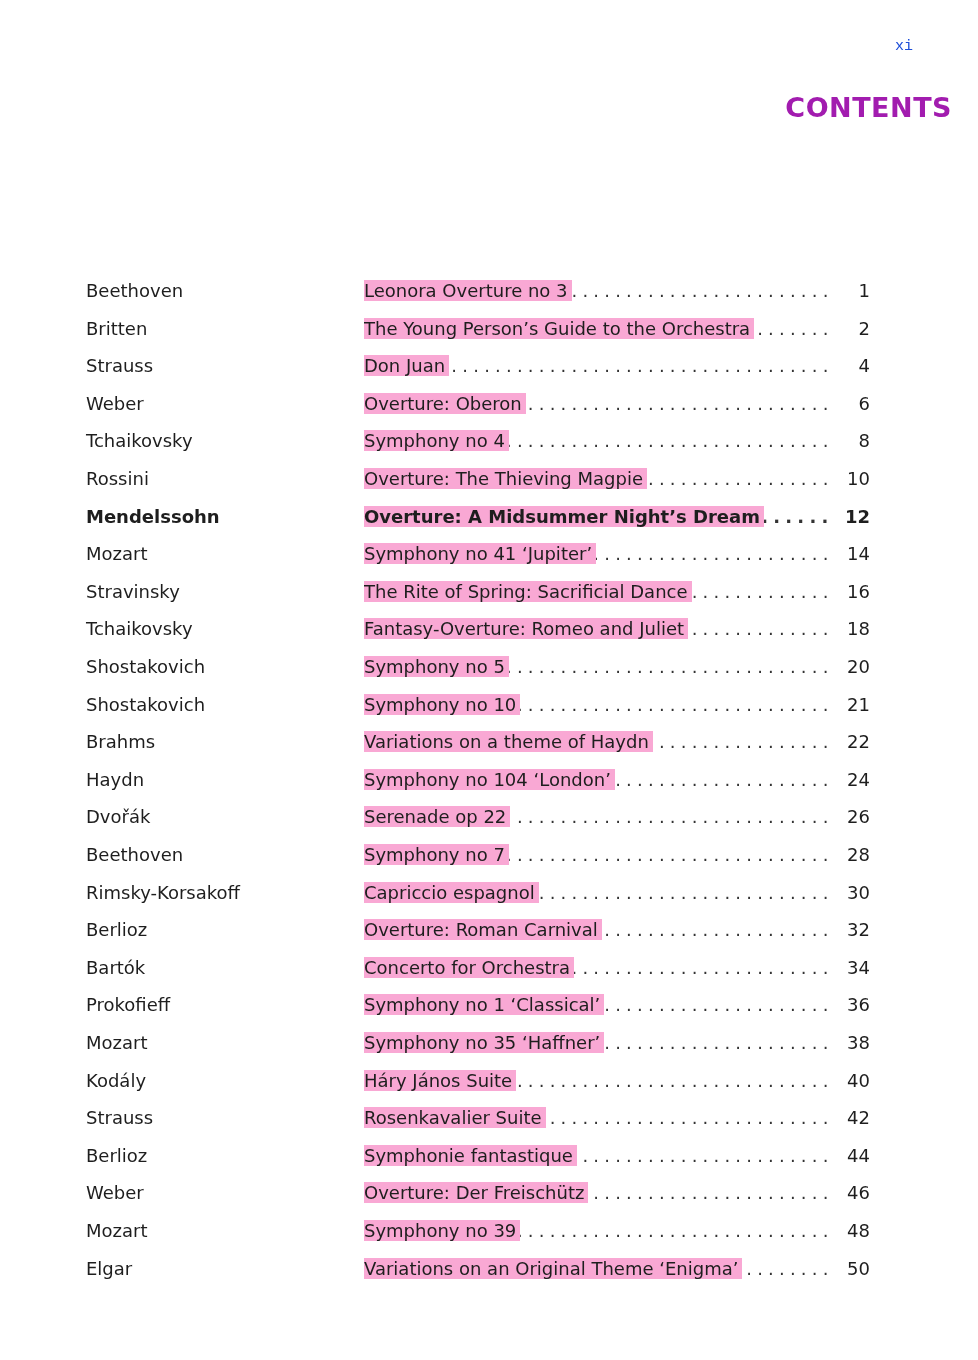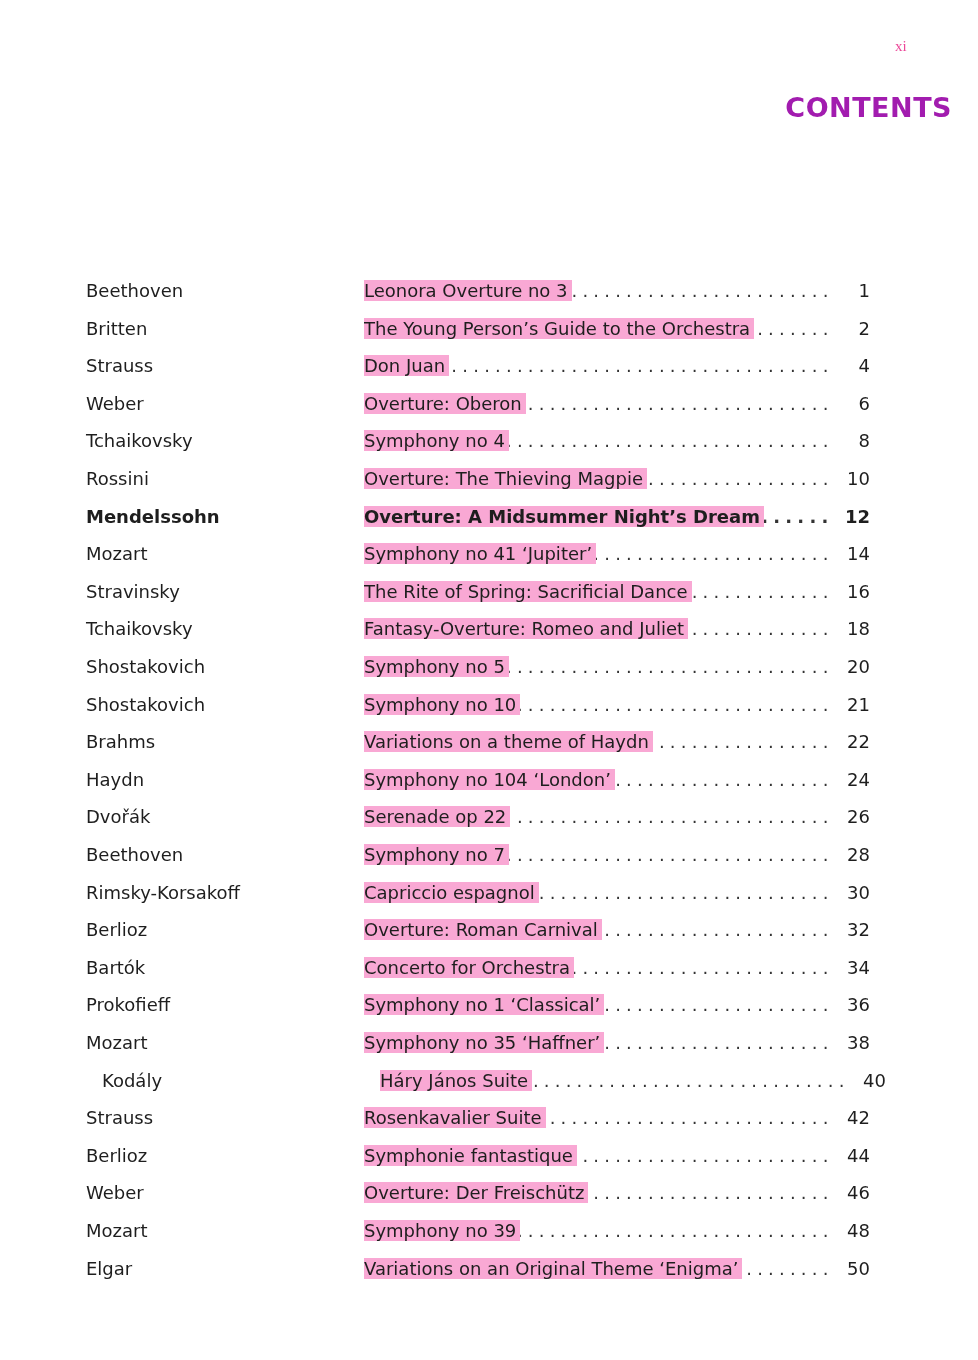--- a/index.html
+++ b/index.html
@@ -1,18 +1,18 @@
 <!DOCTYPE html>
 <html><head>
 <meta charset="utf-8">
 <style>
   html, body { margin:0; padding:0; background:#ffffff; }
   body { width:978px; height:1360px; position:relative; overflow:hidden; color:#1a1a1a; }
   .folio { position:absolute; top:38px; left:895px; width:40px; text-align:left;
-           font-family:Liberation Serif, serif; font-size:15px; color:#ec4899; }
+           font-family:Liberation Mono, monospace; font-size:15px; color:#1d4ed8; }
   .title { position:absolute; top:92px; left:0; width:952px; text-align:right;
            font-family:"DejaVu Sans", sans-serif; font-weight:bold; font-size:27px;
            letter-spacing:0.5px; color:#a21caf; }
   .toc { position:absolute; top:274px; left:0; width:978px; }
   .row { position:absolute; left:0; width:782px; height:37.6px;
          font-family:"DejaVu Sans", sans-serif; font-size:18px; color:#1e1e1e; }
   .composer { position:absolute; left:86px; top:6px; white-space:nowrap; }
   .work { position:absolute; left:364px; top:6px; width:466px; overflow:hidden; white-space:nowrap; }
   .work .t { background:#f9a8d4; padding-right:4px; position:relative; z-index:1; }
   .work .dots { position:absolute; left:0; right:0; top:0; text-align:right; letter-spacing:5.2px;
@@ -124,21 +124,21 @@
     <div class="row" style="top: 714.4px;">
       <span class="composer">Prokofieff</span>
       <span class="work"><span class="dots">........................................................................................................</span><span class="t">Symphony no 1 ‘Classical’</span></span>
       <span class="page">36</span>
     </div>
     <div class="row" style="top: 752px;">
       <span class="composer">Mozart</span>
       <span class="work"><span class="dots">........................................................................................................</span><span class="t">Symphony no 35 ‘Haffner’</span></span>
       <span class="page">38</span>
     </div>
-    <div class="row" style="top: 789.6px; margin-left: 16px;">
+    <div class="row" style="top: 789.6px;">
       <span class="composer">Kodály</span>
       <span class="work"><span class="dots">........................................................................................................</span><span class="t">Háry János Suite</span></span>
       <span class="page">40</span>
     </div>
     <div class="row" style="top: 827.2px;">
       <span class="composer">Strauss</span>
       <span class="work"><span class="dots">........................................................................................................</span><span class="t">Rosenkavalier Suite</span></span>
       <span class="page">42</span>
     </div>
     <div class="row" style="top: 864.8px;">

